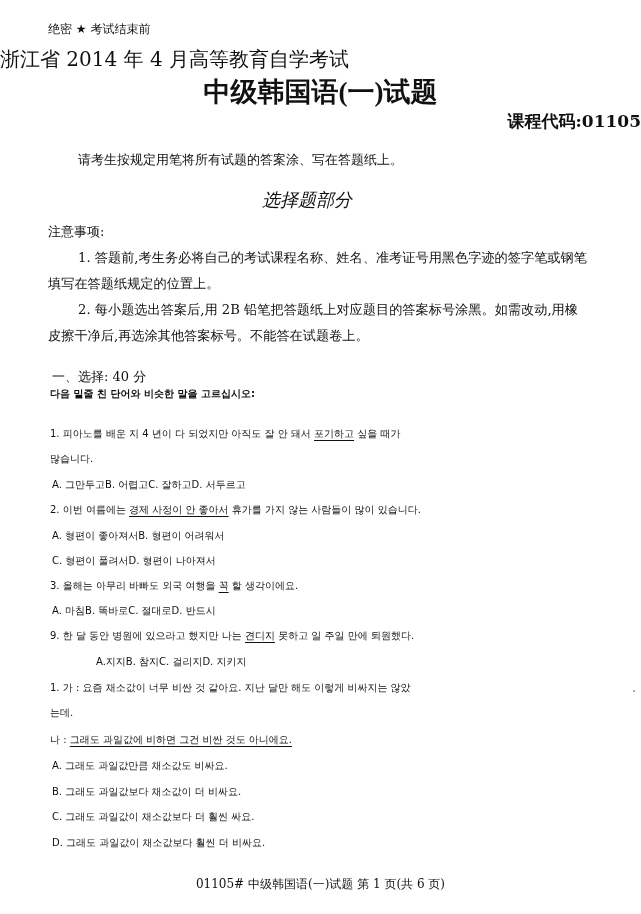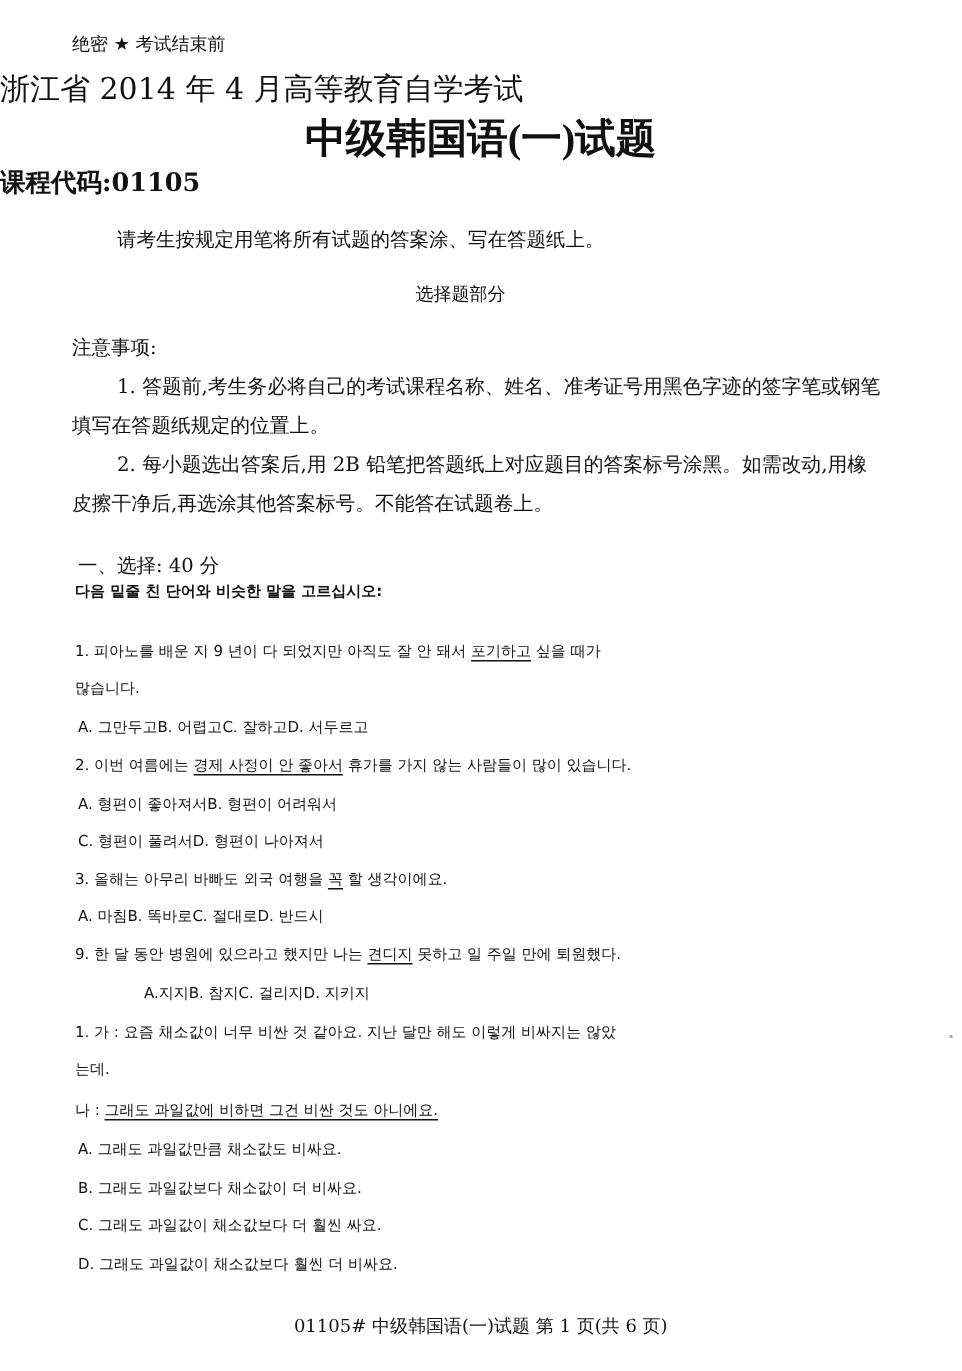--- a/index.html
+++ b/index.html
@@ -5,23 +5,23 @@
   html, body { margin: 0; padding: 0; background: #ffffff; }
   body {
     width: 641px; height: 914px; position: relative; overflow: hidden;
     font-family: "DejaVu Serif", "Liberation Serif", serif;
     color: #111111;
   }
   .abs { position: absolute; white-space: nowrap; }
   .secret { left: 48px; top: 21px; font-size: 12px; font-family: "DejaVu Sans", sans-serif; }
   .title1 { left: 0; width: 641px; text-align: left; top: 46px; font-size: 20px; letter-spacing: 0px; }
   .title2 { left: 0; width: 641px; text-align: center; top: 74px; font-size: 27px; font-weight: bold; font-family: Liberation Serif, serif; }
-  .code { left: 0; width: 641px; text-align: left; top: 110px; font-size: 17px; font-weight: bold; }
+  .code { left: 0; width: 641px; text-align: right; top: 110px; font-size: 17px; font-weight: bold; }
   .instr { left: 78px; top: 151px; font-size: 13px; }
-  .section { left: 0; width: 614px; text-align: center; top: 188px; font-size: 12px; font-family: "DejaVu Sans", sans-serif; }
+  .section { left: 0; width: 614px; text-align: center; top: 188px; font-size: 18px; font-family: "DejaVu Sans", sans-serif; font-style: italic; }
   .notes-h { left: 48px; top: 223px; font-size: 13px; }
   .note { font-size: 13.2px; }
   .q { font-size: 10px; font-family: "DejaVu Sans", sans-serif; }
   u { text-decoration: underline; text-underline-offset: 3px; }
   .bold { font-weight: bold; }
   .footer { left: 0; width: 641px; text-align: center; top: 876px; font-size: 12px; }
   .dot { left: 633px; top: 690px; width: 2px; height: 2px; background: #aaaaaa; }
 </style>
 </head>
 <body>
@@ -37,21 +37,21 @@
 <div class="abs notes-h">注意事项:</div>
 <div class="abs note" style="left:78px; top:249px;">1. 答题前,考生务必将自己的考试课程名称、姓名、准考证号用黑色字迹的签字笔或钢笔</div>
 <div class="abs note" style="left:48px; top:275px;">填写在答题纸规定的位置上。</div>
 <div class="abs note" style="left:78px; top:301px;">2. 每小题选出答案后,用 2B 铅笔把答题纸上对应题目的答案标号涂黑。如需改动,用橡</div>
 <div class="abs note" style="left:48px; top:327px;">皮擦干净后,再选涂其他答案标号。不能答在试题卷上。</div>
 
 <div class="abs" style="left:52px; top:368px; font-size:13px;">一、选择:  40 分</div>
 <div class="abs q bold" style="left:50px; top:387px;">다음 밑줄 친 단어와 비슷한 말을 고르십시오:</div>
 
 <div class="abs q" style="left:50px; top:427px;">
-  <span>1. 피아노를 배운 지 9 년이 다 되었지만 아직도 잘 안 돼서 </span><u>포기하고</u><span> 싶을 때가</span>
+  <span>1. 피아노를 배운 지 4 년이 다 되었지만 아직도 잘 안 돼서 </span><u>포기하고</u><span> 싶을 때가</span>
 </div>
 <div class="abs q" style="left:50px; top:452px;">많습니다.</div>
 <div class="abs q" style="left:52px; top:478px;">
   <span class="opt" style="width:114px;">A. 그만두고</span><span class="opt" style="width:96px;">B. 어렵고</span><span class="opt" style="width:92px;">C. 잘하고</span><span class="opt">D. 서두르고</span>
 </div>
 
 <div class="abs q" style="left:50px; top:503px;">
   <span>2. 이번 여름에는 </span><u>경제 사정이 안 좋아서</u><span> 휴가를 가지 않는 사람들이 많이 있습니다.</span>
 </div>
 <div class="abs q" style="left:52px; top:529px;">

